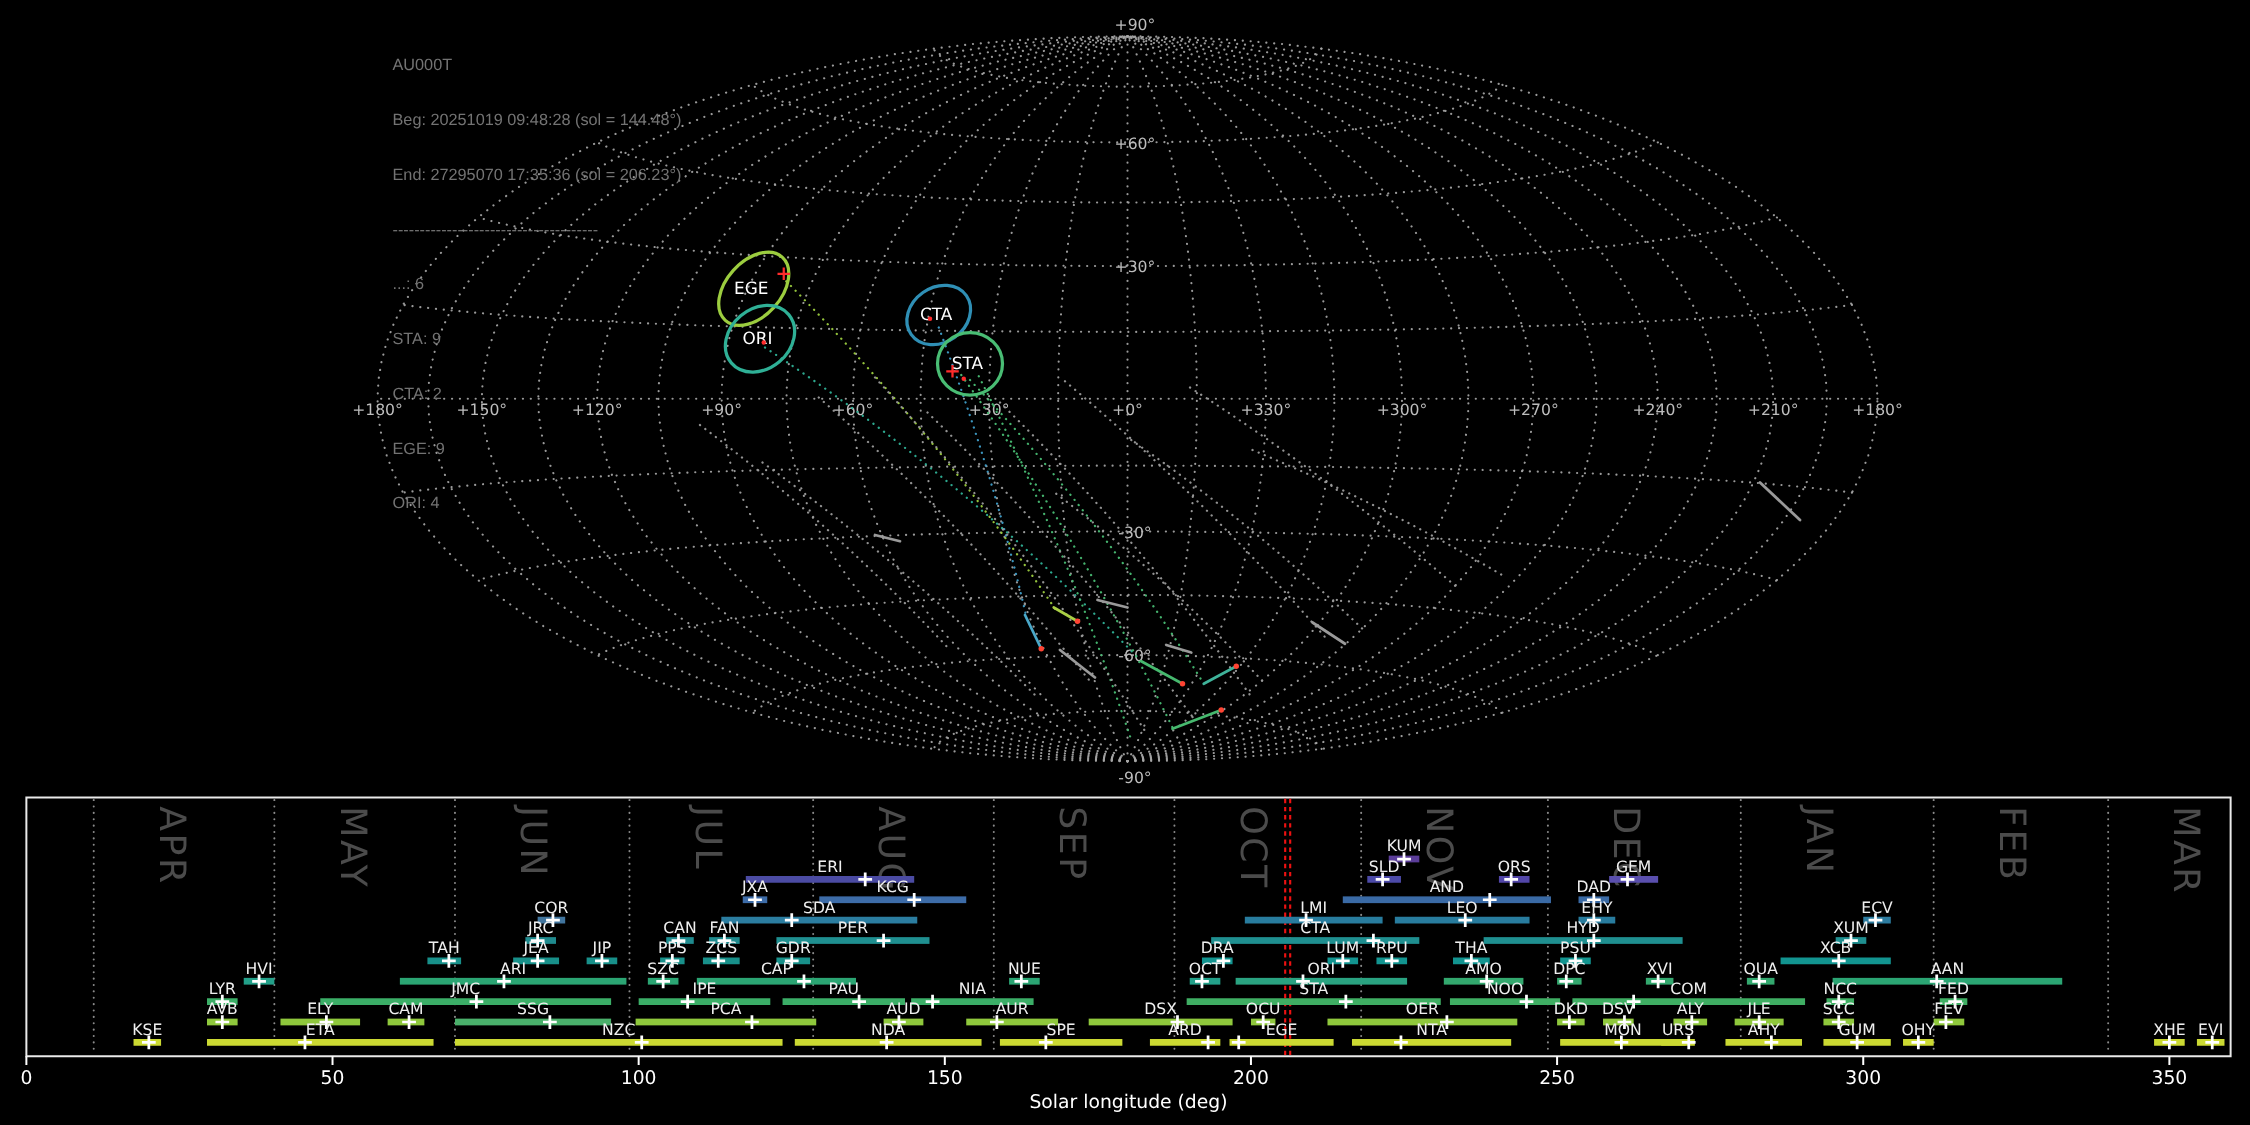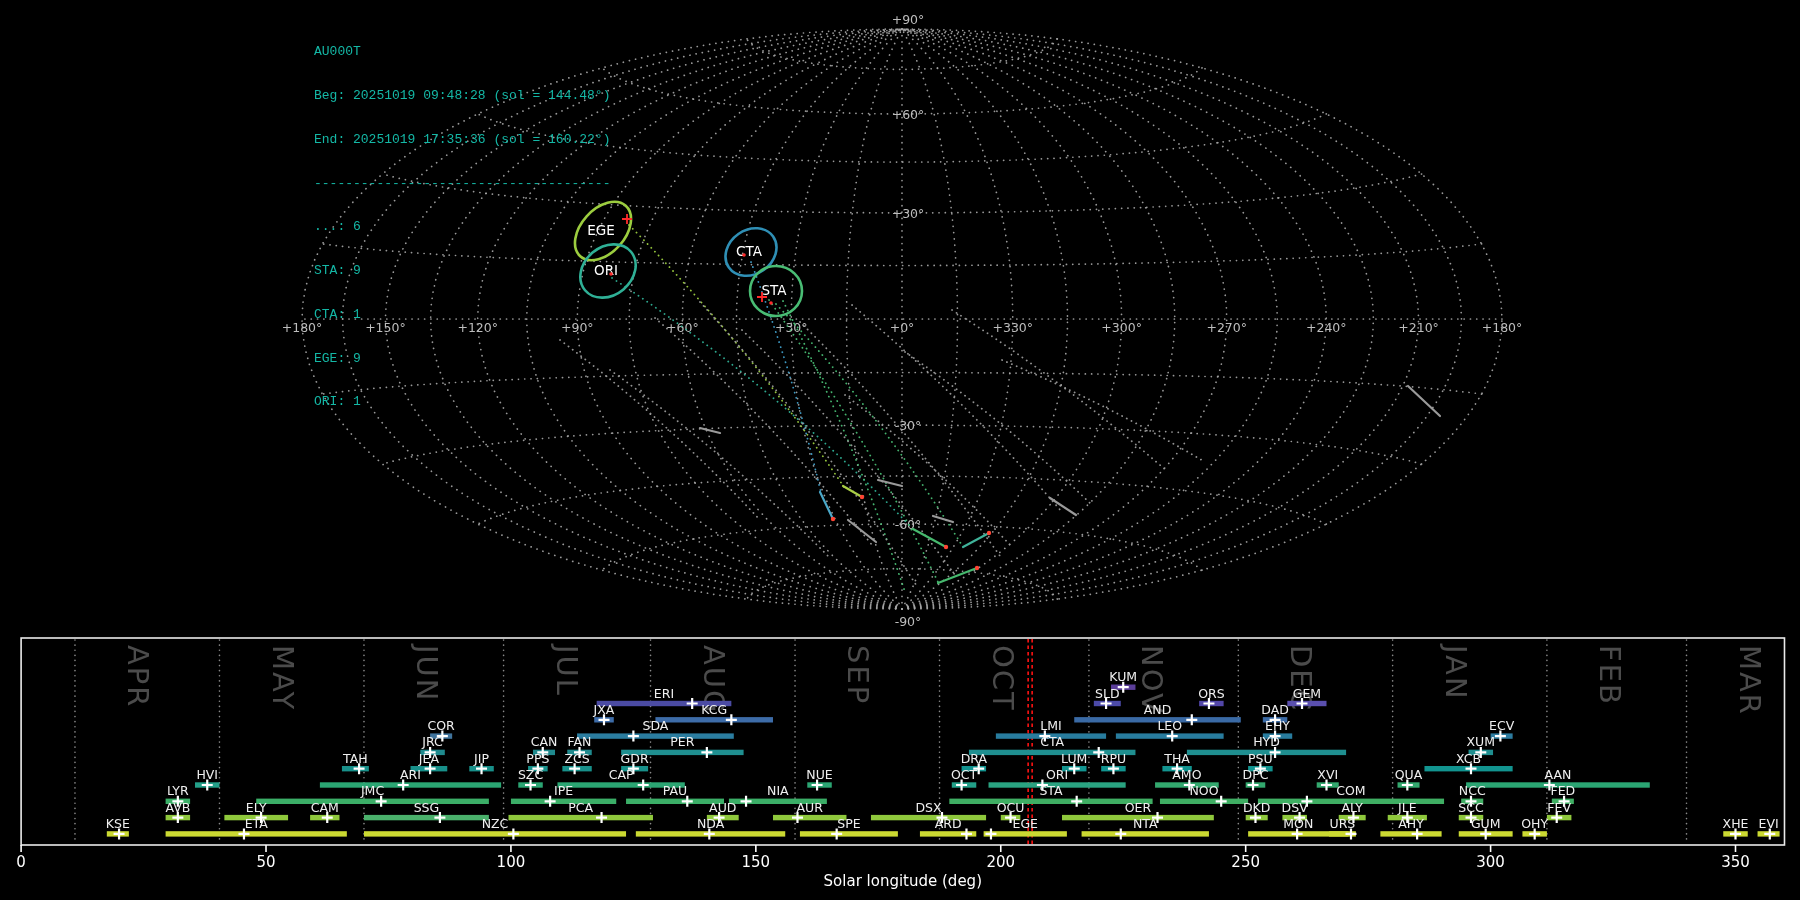--- a/index.html
+++ b/index.html
@@ -1,20 +1,20 @@
 <!DOCTYPE html>
 <html><head>
 <meta charset="utf-8">
 <style>
   html,body{margin:0;padding:0;background:#000;}
   .stage{position:relative;width:1800px;height:900px;background:#000;overflow:hidden;
          font-family:"DejaVu Sans","Liberation Sans",sans-serif;}
   svg{position:absolute;left:0;top:0;}
-  .info{position:absolute;left:314px;top:16px;color:#14b8a6;
-        font-family:Liberation Mono, monospace;
+  .info{position:absolute;left:314px;top:16px;color:#737373;
+        font-family:Liberation Sans, sans-serif;
         font-size:13px;line-height:14.6px;white-space:pre;}
 </style>
 </head>
 <body>
 
 <div class="stage">
   <svg id="scene" width="1800" height="900" viewBox="0 0 1800 900">
     <g id="map-grid">
         <path d="M1057.3 599.1 L1056.7 598.2 L1056.0 597.2 L1055.3 596.3 L1054.4 595.4 L1053.4 594.5 L1052.4 593.6 L1051.2 592.7 L1050.0 591.9 L1048.6 591.0 L1047.2 590.2 L1045.7 589.4 L1044.1 588.5 L1042.4 587.7 L1040.7 587.0 L1038.9 586.2 L1036.9 585.4 L1035.0 584.7 L1032.9 584.0 L1030.8 583.3 L1028.5 582.6 L1026.3 581.9 L1023.9 581.2 L1021.5 580.6 L1019.0 580.0 L1016.5 579.4 L1013.9 578.8 L1011.3 578.2 L1008.5 577.6 L1005.8 577.1 L1003.0 576.5 L1000.1 576.0 L997.2 575.5 L994.2 575.1 L991.2 574.6 L988.1 574.1 L985.0 573.7 L981.9 573.3 L978.7 572.9 L975.4 572.5 L972.2 572.2 L968.9 571.8 L965.6 571.5 L962.2 571.2 L958.8 570.9 L955.4 570.6 L951.9 570.4 L948.5 570.2 L945.0 569.9 L941.5 569.7 L937.9 569.5 L934.4 569.4 L930.8 569.2 L927.3 569.1 L923.7 569.0 L920.1 568.9 L916.5 568.8 L912.9 568.7 L909.2 568.7 L905.6 568.7 L902.0 568.7 L898.4 568.7 L894.8 568.7 L891.1 568.7 L887.5 568.8 L883.9 568.9 L880.3 569.0 L876.7 569.1 L873.2 569.2 L869.6 569.4 L866.1 569.5 L862.5 569.7 L859.0 569.9 L855.5 570.2 L852.1 570.4 L848.6 570.6 L845.2 570.9 L841.8 571.2 L838.4 571.5 L835.1 571.8 L831.8 572.2 L828.6 572.5 L825.3 572.9 L822.1 573.3 L819.0 573.7 L815.9 574.1 L812.8 574.6 L809.8 575.1 L806.8 575.5 L803.9 576.0 L801.0 576.5 L798.2 577.1 L795.5 577.6 L792.7 578.2 L790.1 578.8 L787.5 579.4 L785.0 580.0 L782.5 580.6 L780.1 581.2 L777.7 581.9 L775.5 582.6 L773.2 583.3 L771.1 584.0 L769.0 584.7 L767.1 585.4 L765.1 586.2 L763.3 587.0 L761.6 587.7 L759.9 588.5 L758.3 589.4 L756.8 590.2 L755.4 591.0 L754.0 591.9 L752.8 592.7 L751.6 593.6 L750.6 594.5 L749.6 595.4 L748.7 596.3 L748.0 597.2 L747.3 598.2 L746.7 599.1 " stroke="#a6a6a6" stroke-width="1.7" stroke-dasharray="0.1 6.2" opacity="0.92" fill="none" stroke-linecap="round"></path>
         <path d="M1202.0 570.1 L1200.0 568.5 L1197.7 566.9 L1195.4 565.4 L1192.9 563.8 L1190.2 562.3 L1187.4 560.9 L1184.4 559.4 L1181.3 558.0 L1178.0 556.7 L1174.7 555.3 L1171.2 554.0 L1167.5 552.7 L1163.8 551.5 L1159.9 550.3 L1155.9 549.1 L1151.8 547.9 L1147.6 546.8 L1143.3 545.7 L1138.9 544.7 L1134.4 543.6 L1129.8 542.6 L1125.1 541.7 L1120.3 540.7 L1115.4 539.8 L1110.4 538.9 L1105.3 538.0 L1100.2 537.2 L1095.0 536.4 L1089.7 535.6 L1084.3 534.9 L1078.9 534.1 L1073.4 533.4 L1067.8 532.8 L1062.2 532.1 L1056.5 531.5 L1050.8 530.9 L1045.0 530.3 L1039.1 529.8 L1033.2 529.3 L1027.3 528.8 L1021.3 528.3 L1015.3 527.9 L1009.2 527.5 L1003.1 527.1 L997.0 526.7 L990.8 526.4 L984.6 526.0 L978.3 525.8 L972.1 525.5 L965.8 525.2 L959.4 525.0 L953.1 524.8 L946.8 524.6 L940.4 524.5 L934.0 524.4 L927.6 524.2 L921.2 524.2 L914.8 524.1 L908.4 524.1 L902.0 524.1 L895.6 524.1 L889.2 524.1 L882.8 524.2 L876.4 524.2 L870.0 524.4 L863.6 524.5 L857.2 524.6 L850.9 524.8 L844.6 525.0 L838.2 525.2 L831.9 525.5 L825.7 525.8 L819.4 526.0 L813.2 526.4 L807.0 526.7 L800.9 527.1 L794.8 527.5 L788.7 527.9 L782.7 528.3 L776.7 528.8 L770.8 529.3 L764.9 529.8 L759.0 530.3 L753.2 530.9 L747.5 531.5 L741.8 532.1 L736.2 532.8 L730.6 533.4 L725.1 534.1 L719.7 534.9 L714.3 535.6 L709.0 536.4 L703.8 537.2 L698.7 538.0 L693.6 538.9 L688.6 539.8 L683.7 540.7 L678.9 541.7 L674.2 542.6 L669.6 543.6 L665.1 544.7 L660.7 545.7 L656.4 546.8 L652.2 547.9 L648.1 549.1 L644.1 550.3 L640.2 551.5 L636.5 552.7 L632.8 554.0 L629.3 555.3 L626.0 556.7 L622.7 558.0 L619.6 559.4 L616.6 560.9 L613.8 562.3 L611.1 563.8 L608.6 565.4 L606.3 566.9 L604.0 568.5 L602.0 570.1 " stroke="#a6a6a6" stroke-width="1.7" stroke-dasharray="0.1 6.2" opacity="0.92" fill="none" stroke-linecap="round"></path>
@@ -431,21 +431,21 @@
         <text x="1490.59" y="867" fill="#ffffff" font-size="15" text-anchor="middle" font-family="&quot;DejaVu Sans&quot;,&quot;Liberation Sans&quot;,sans-serif">300</text>
         <line x1="1735.5049999999999" y1="845" x2="1735.5049999999999" y2="852" stroke="#ffffff" stroke-width="1.6"></line>
         <text x="1735.5049999999999" y="867" fill="#ffffff" font-size="15" text-anchor="middle" font-family="&quot;DejaVu Sans&quot;,&quot;Liberation Sans&quot;,sans-serif">350</text>
         <text x="902.794" y="886" fill="#ffffff" font-size="15" text-anchor="middle" font-family="&quot;DejaVu Sans&quot;,&quot;Liberation Sans&quot;,sans-serif">Solar longitude (deg)</text>
       </g>
   </svg>
 
   <div class="info">
     <div>AU000T</div>
     <div>Beg: 20251019 09:48:28 (sol = 144.48°)</div>
-    <div>End: 20251019 17:35:36 (sol = 160.22°)</div>
+    <div>End: 27295070 17:35:36 (sol = 206.23°)</div>
     <div>--------------------------------------</div>
     <div>...: 6</div>
     <div>STA: 9</div>
-    <div>CTA: 1</div>
+    <div>CTA: 2</div>
     <div>EGE: 9</div>
-    <div>ORI: 1</div>
+    <div>ORI: 4</div>
   </div>
 </div>
 
 </body></html>

